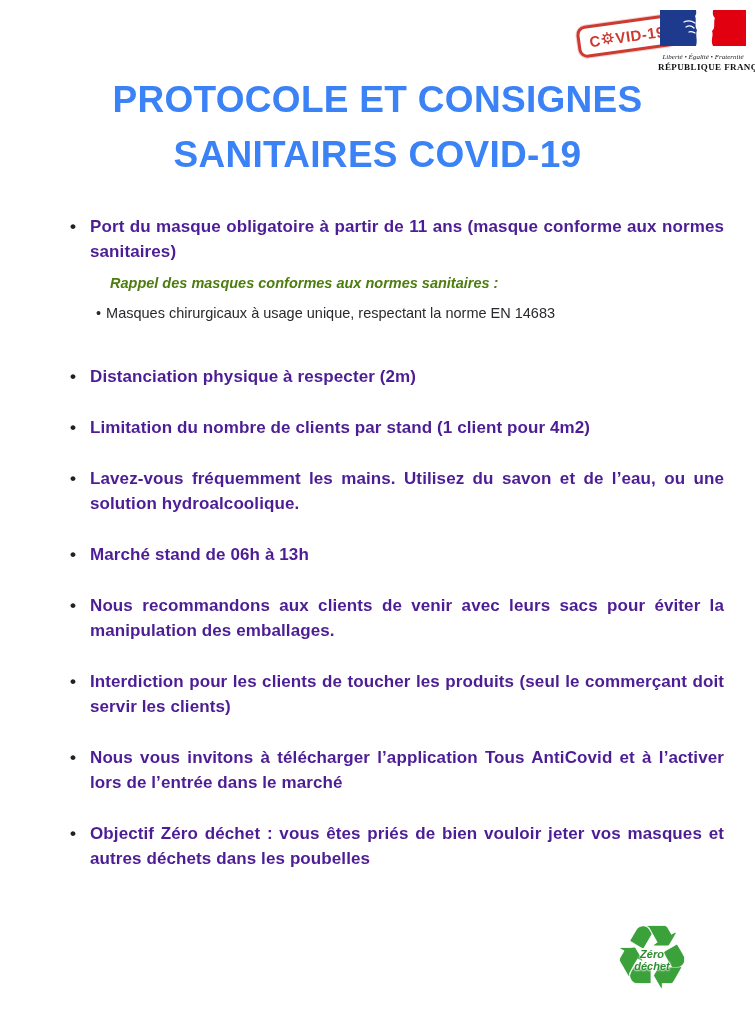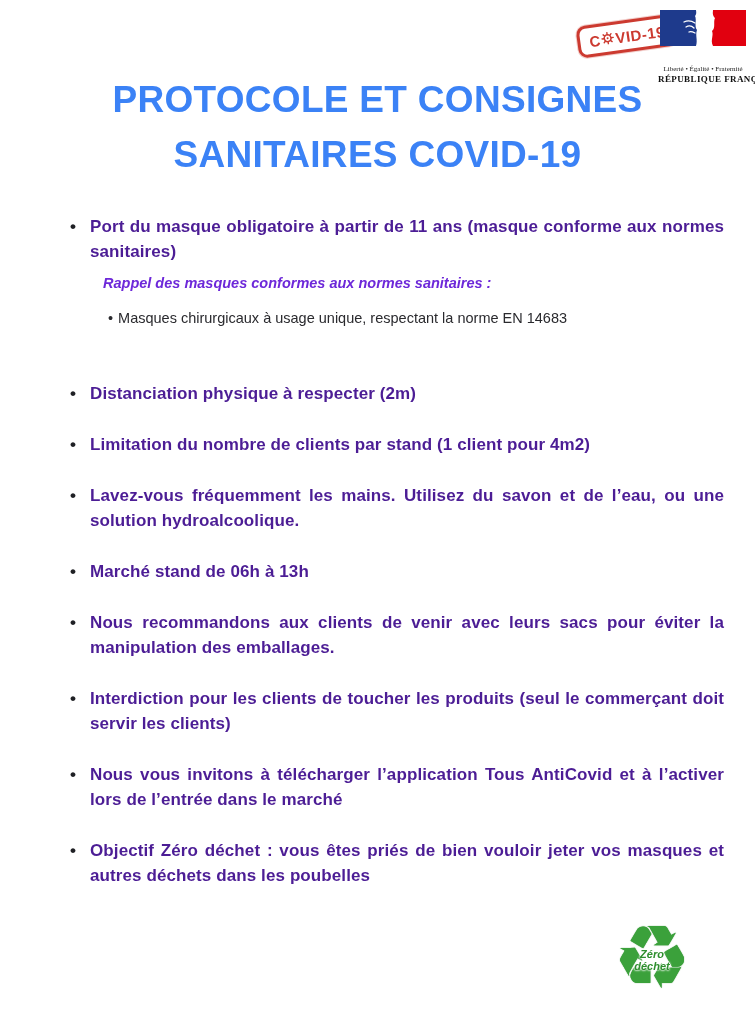--- a/index.html
+++ b/index.html
@@ -26,22 +26,22 @@
     display:flex; align-items:center;
     box-shadow:0 0 0 1px rgba(204,58,48,0.25);
     background:#fff;
   }
   .stamp .virus { display:inline-block; margin:0 1px; }
 
   .republic { position:absolute; top:10px; left:658px; width:90px; text-align:center; }
   .republic .flag { display:block; margin:0 auto; }
   .republic .motto {
     font-family:"Liberation Serif", serif;
-    font-size:7px; color:#222;
-    margin-top:19px; white-space:nowrap;
+    font-style:italic; font-size:7px; color:#222;
+    margin-top:7px; white-space:nowrap;
   }
   .republic .name {
     font-family:"Liberation Serif", serif;
     font-size:9px; font-weight:700; color:#111;
     letter-spacing:0.4px; margin-top:1px; white-space:nowrap;
   }
 
   
   .title {
     margin:72px 38px 0;
@@ -67,26 +67,26 @@
   .rule-text {
     margin:0;
     font-size:17px; font-weight:700;
     line-height:25px;
     text-align:justify;
     letter-spacing:0.1px;
     color:#4c1d95;
   }
   .mask-note { margin:9px 0 0 6px; }
   .note-heading {
-    margin:0 7px 7px;
+    margin:0 14px 7px;
     font-size:14.5px; font-weight:700; font-style:italic;
-    line-height:21px; color:#6d28d9;
+    line-height:21px; color:#4d7c0f;
   }
   .note-item {
-    margin:12px;
+    margin:0;
     font-size:14.5px; font-weight:400;
     line-height:25px;
     text-align:justify;
     color:#2a2a2e;
   }
   .note-item .sm-bullet { margin-right:5px; }
 
   
   .recycle {
     position:absolute; right:48px; bottom:2px;

